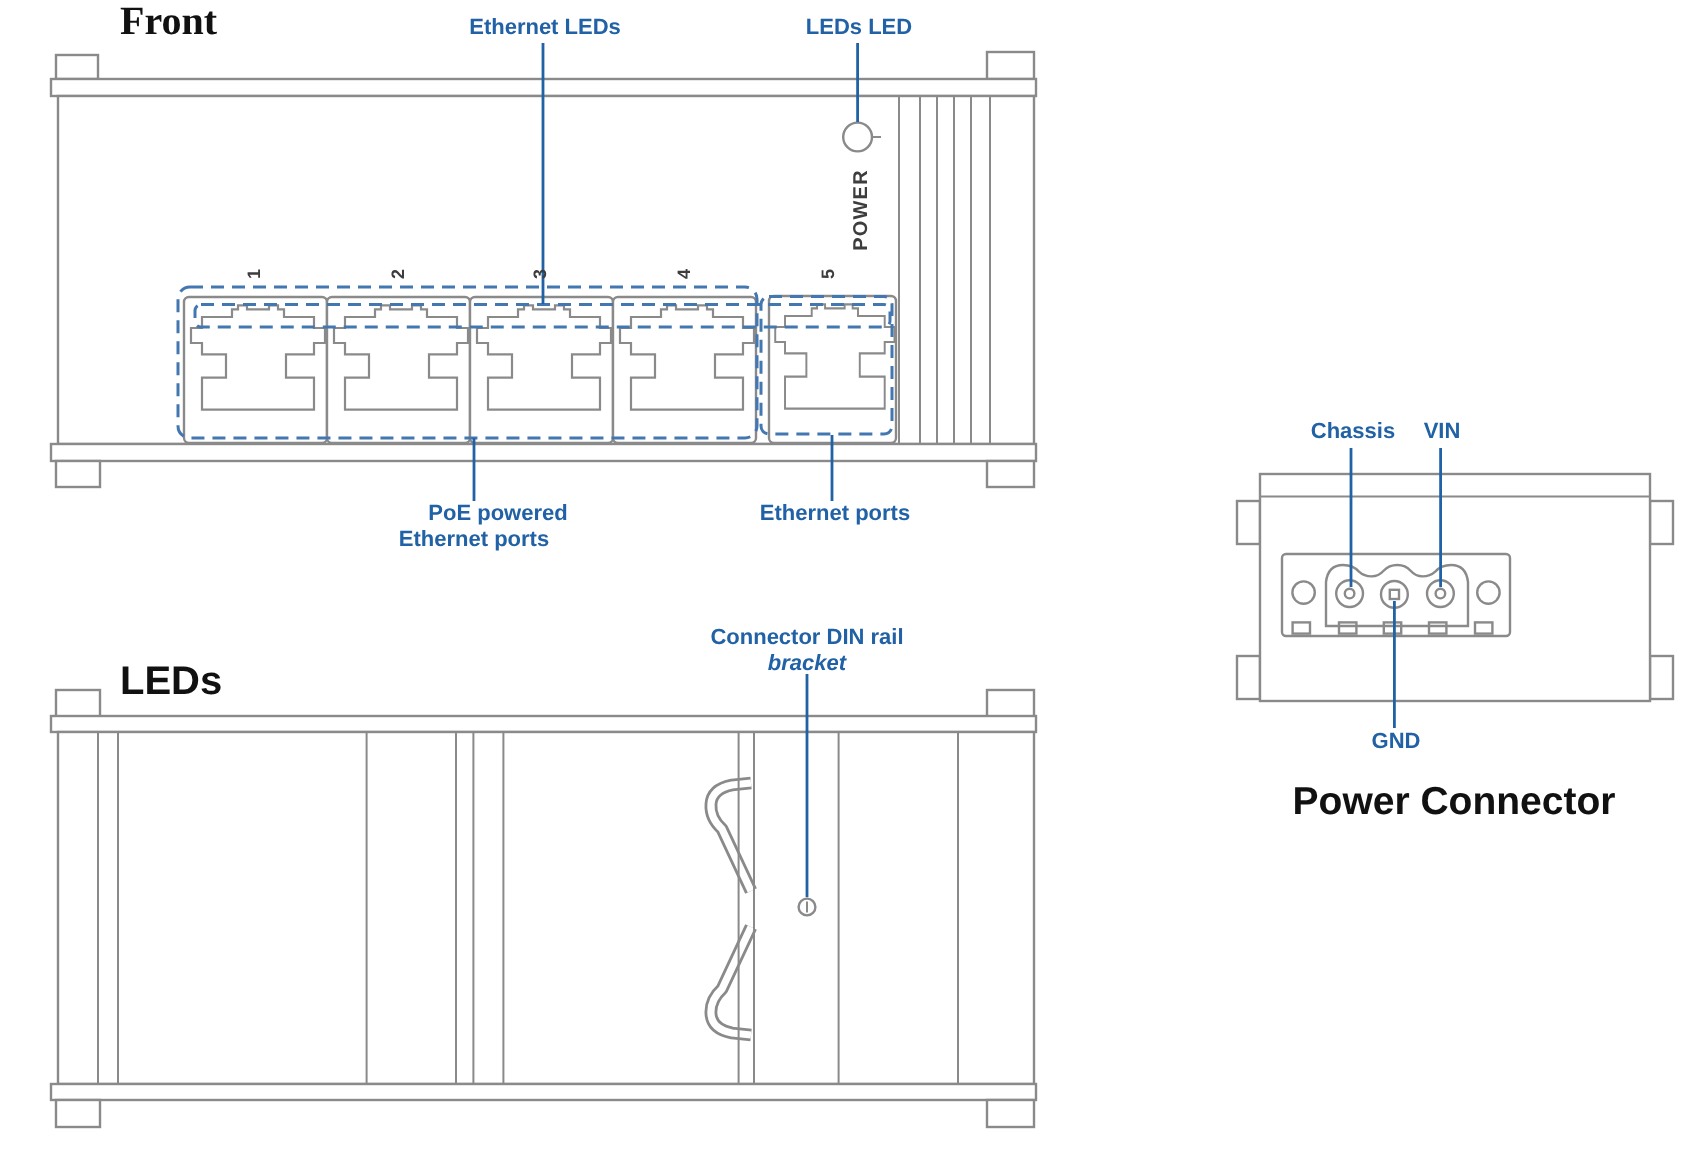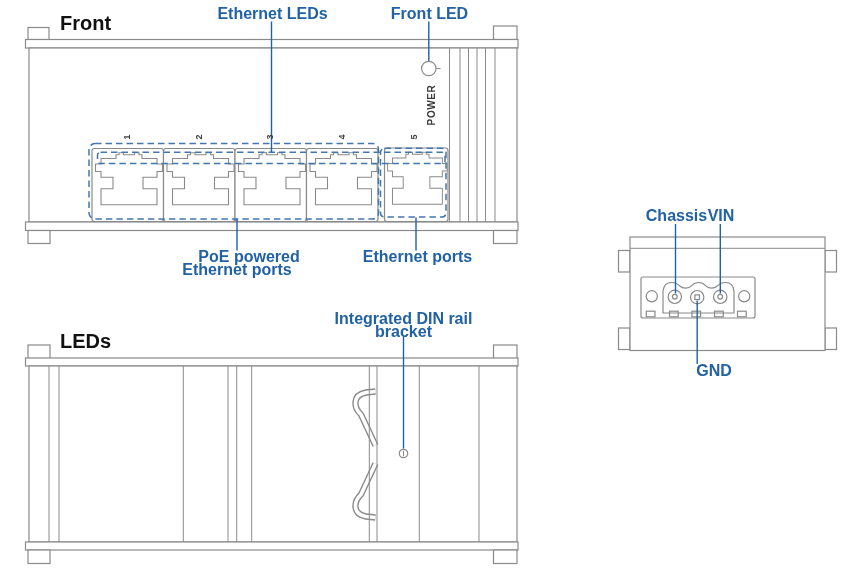--- a/index.html
+++ b/index.html
@@ -12,21 +12,21 @@
   svg.art { position:absolute; left:0; top:0; }
   .ln   { fill:#ffffff; stroke:var(--line-gray); stroke-width:1.2; }
   .nofill { fill:none; stroke:var(--line-gray); stroke-width:1.2; }
   .thin { fill:none; stroke:var(--line-gray); stroke-width:1; }
   .jack { fill:#ffffff; stroke:var(--line-gray); stroke-width:1.1; }
   .dash { fill:none; stroke:var(--dashed-blue); stroke-width:1.5; stroke-dasharray:6.5 4; }
   .lead { fill:none; stroke:var(--callout-blue); stroke-width:1.4; }
   .hook-o { fill:none; stroke:var(--line-gray); stroke-width:6.4; stroke-linejoin:round; stroke-linecap:butt; }
   .hook-i { fill:none; stroke:#ffffff; stroke-width:3.6; stroke-linejoin:round; stroke-linecap:butt; }
   .co { position:absolute; transform:translateX(-50%); color:var(--callout-blue);
-        font-weight:bold; font-size:16px; line-height:12px; white-space:nowrap; text-align:center; }
+        font-weight:bold; font-size:11px; line-height:12px; white-space:nowrap; text-align:center; }
   .title { position:absolute; color:var(--title-black); font-weight:bold; font-size:20px; white-space:nowrap; }
   .title-center { position:absolute; transform:translateX(-50%); color:var(--title-black);
         font-weight:bold; font-size:19.5px; white-space:nowrap; }
   .portnum { position:absolute; transform:translate(-50%,-50%) rotate(-90deg);
         color:var(--panel-text-gray); font-weight:bold; font-size:9px; white-space:nowrap; }
   .power-txt { position:absolute; transform:translate(-50%,-50%) rotate(-90deg);
         color:var(--panel-text-gray); font-weight:bold; font-size:10px; letter-spacing:0.6px; white-space:nowrap; }
 </style>
 </head>
 <body>
@@ -127,35 +127,36 @@
       </g>
     </g>
 
     <g>
       <path class="lead" d="M675.5,224 V293.5"></path>
       <path class="lead" d="M720.3,224 V293.5"></path>
       <path class="lead" d="M697.2,300.5 V364"></path>
     </g>
   </svg>
 
-  <div class="title" style="left:60px; top:12px;">Front</div>
+  <div class="title" style="left:60px; top:0;font-family:Liberation Serif, serif;">Front</div>
   <div class="title" style="left:60px; top:330px;">LEDs</div>
+  <div class="title-center" style="left:727px; top:390px;">Power Connector</div>
 
   <div class="co" style="left:272.5px; top:7.5px;">Ethernet LEDs</div>
-  <div class="co" style="left:429.5px; top:7.5px;">Front LED</div>
+  <div class="co" style="left:429.5px; top:7.5px;">LEDs LED</div>
   <div class="co" style="left:237px; top:250.5px;margin-left:12px;">PoE powered</div>
   <div class="co" style="left:237px; top:263.5px;">Ethernet ports</div>
   <div class="co" style="left:417.5px; top:250.5px;">Ethernet ports</div>
 
-  <div class="co" style="left:403.5px; top:313px;">Integrated DIN rail</div>
-  <div class="co" style="left:403.5px; top:326px;">bracket</div>
+  <div class="co" style="left:403.5px; top:313px;">Connector DIN rail</div>
+  <div class="co" style="left:403.5px; top:326px;font-style:italic;">bracket</div>
 
   <div class="co" style="left:676.5px; top:210px;text-align:right;">Chassis</div>
   <div class="co" style="left:721px; top:210px;">VIN</div>
-  <div class="co" style="left:714px; top:364.5px;">GND</div>
+  <div class="co" style="left:698px; top:364.5px;">GND</div>
 
   <div class="power-txt" style="left:431px; top:105px;">POWER</div>
 
   <div class="portnum" style="left:127px;   top:137px;">1</div>
   <div class="portnum" style="left:198.7px; top:137px;">2</div>
   <div class="portnum" style="left:270.3px; top:137px;">3</div>
   <div class="portnum" style="left:342px;   top:137px;">4</div>
   <div class="portnum" style="left:413.5px; top:137px;">5</div>
 
 </div>

